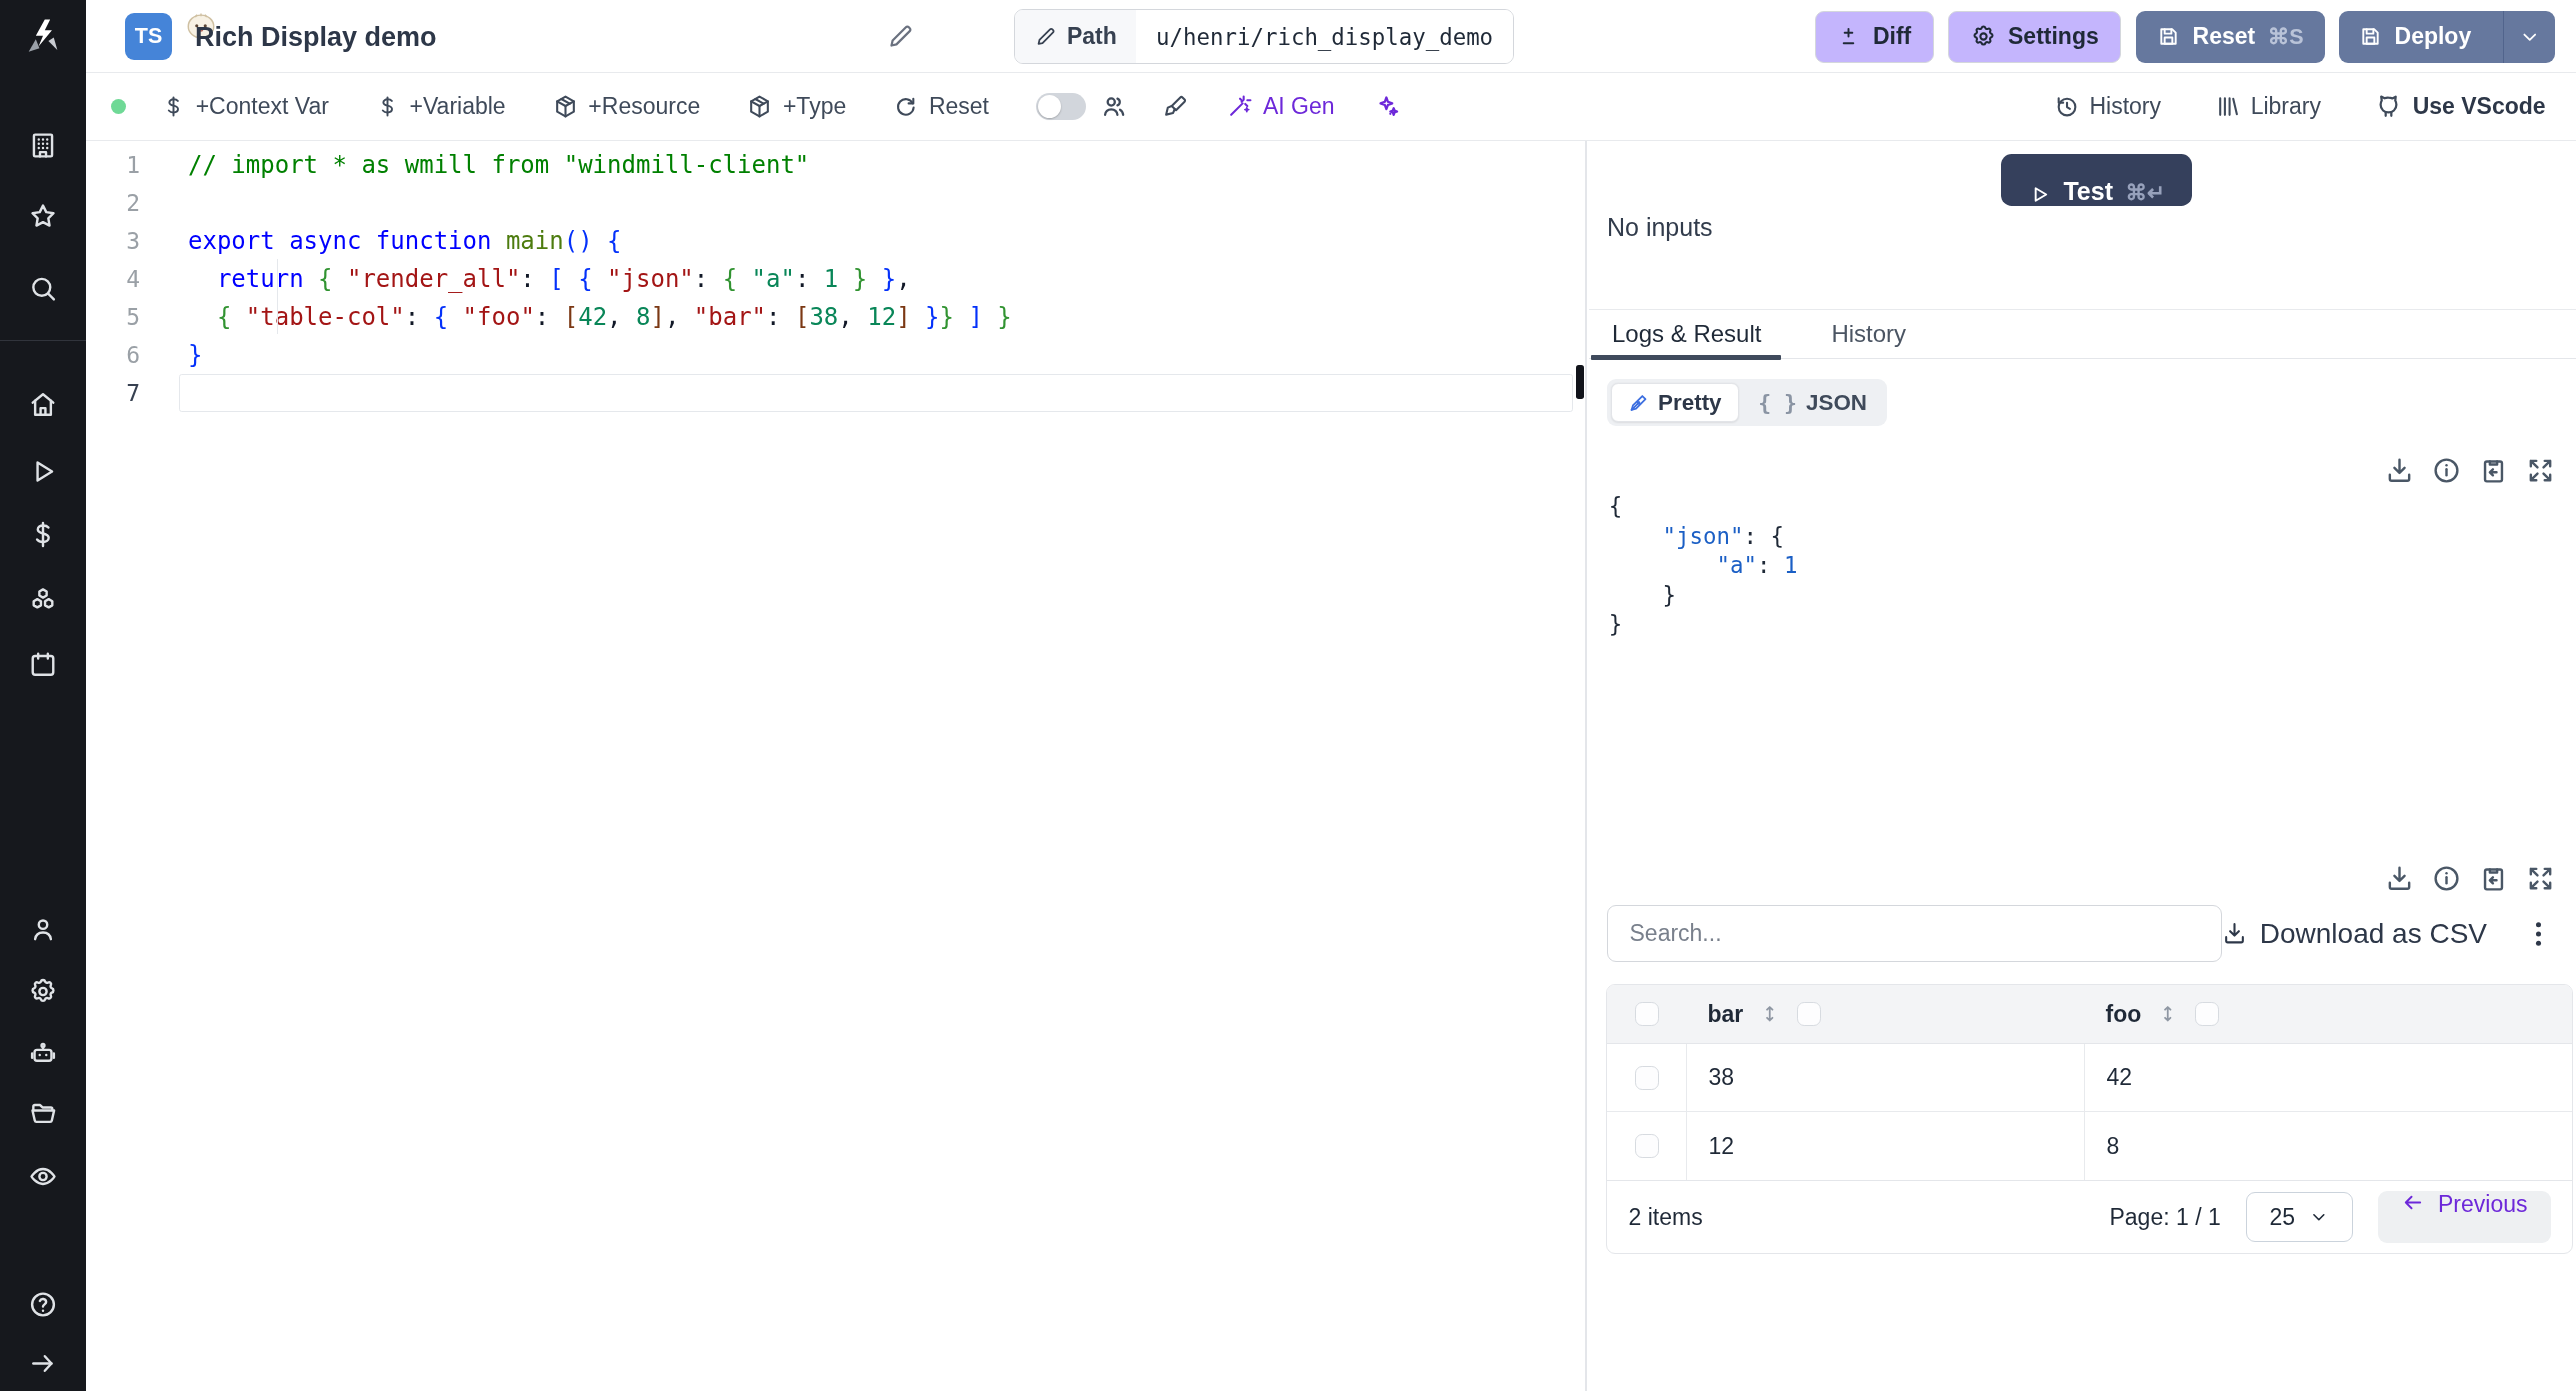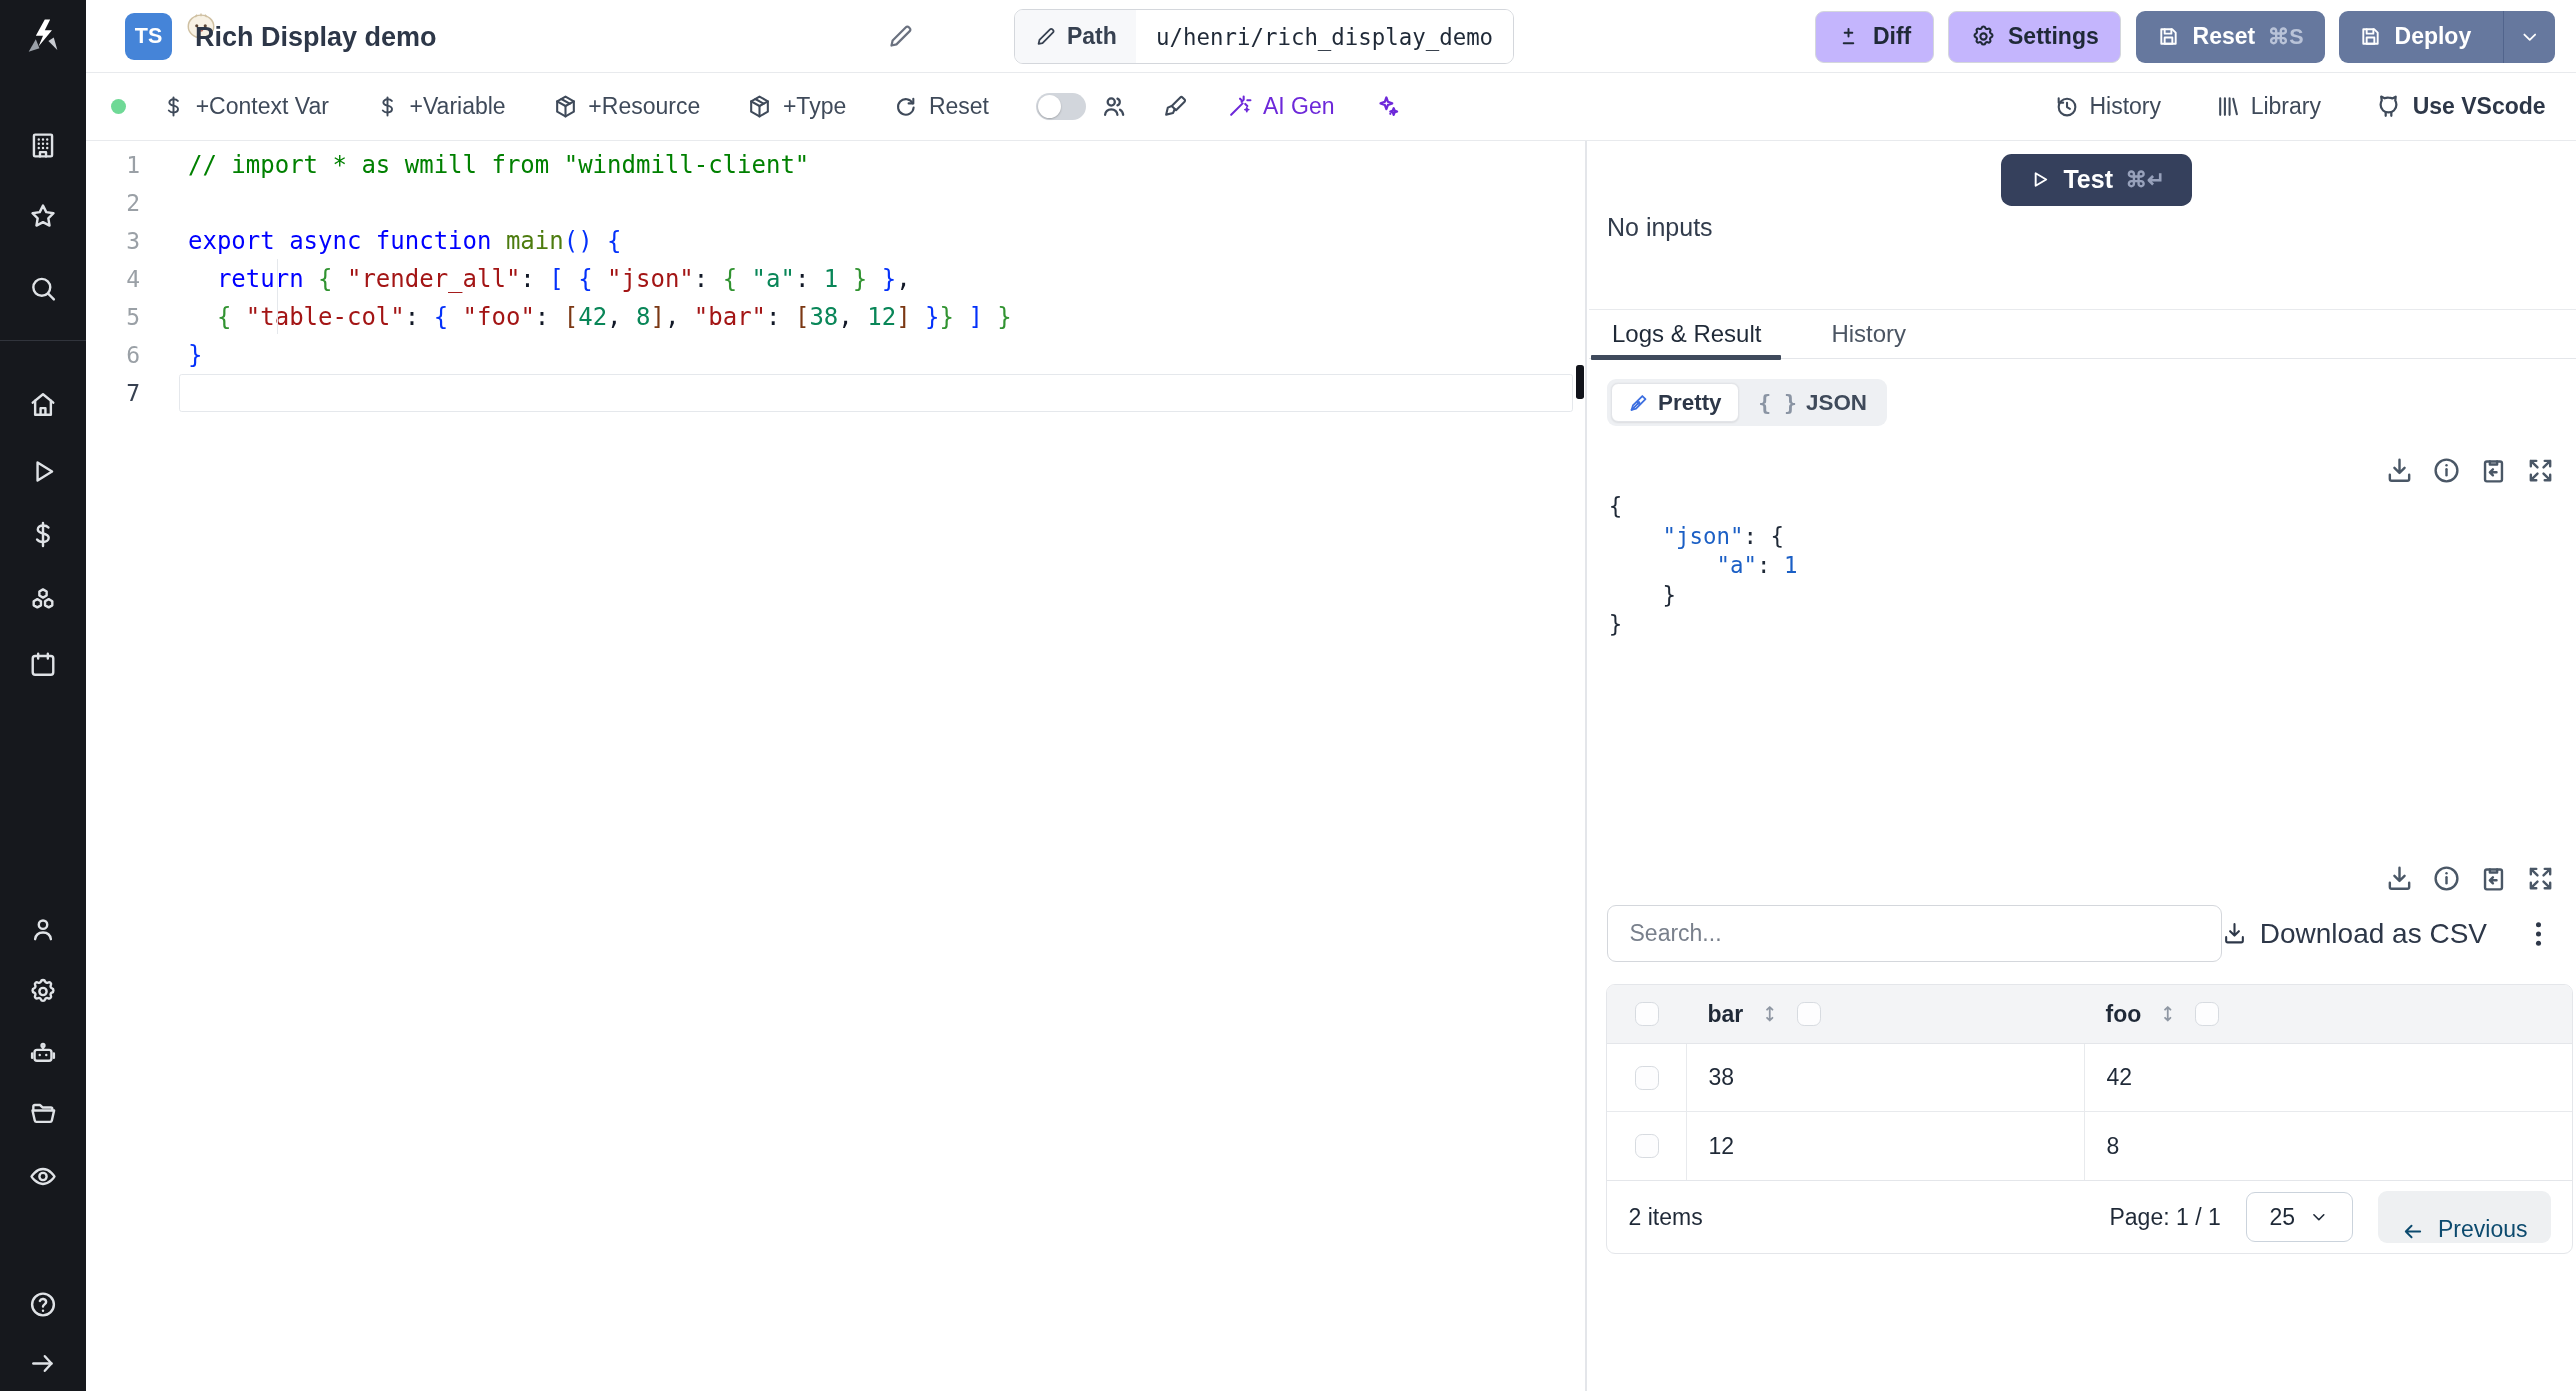--- a/index.html
+++ b/index.html
@@ -52,21 +52,21 @@
   .tk-key { color:#a31515; } .tk-num { color:#098658; }
   .tk-b1 { color:#0431fa; } .tk-b2 { color:#319331; } .tk-b3 { color:#7b3814; }
   #indent-guide { position:absolute; left:191px; top:118px; width:0.9px; height:75px; background:#e5e8ec; }
 
   
   #split { position:absolute; left:1585px; top:141px; width:1.8px; height:1250px; background:#e4e6ea; }
   #split-handle { position:absolute; left:1576px; top:365px; width:8px; height:34px; background:#11131a; border-radius:2.7px; cursor:col-resize; }
 
   
   #panel { position:absolute; left:1589px; top:141px; width:987px; height:1250px; background:#fff; }
-  #test-btn { position:absolute; left:412px; top:12.5px; width:191px; height:52px; background:#35405c; color:#fff; border-radius:10.7px; display:flex; align-items:center; justify-content:center; gap:12.5px; font-size:25px; font-weight:700; cursor:pointer; }
+  #test-btn { position:absolute; left:412px; top:12.5px; width:191px; height:52px; background:#35405c; color:#fff; border-radius:10.7px; display:flex; align-items:flex-end; justify-content:center; gap:12.5px; font-size:25px; font-weight:700; cursor:pointer; }
   #test-btn .kbd { color:#97a1bb; font-weight:600; font-size:21.5px; }
   #no-inputs { position:absolute; left:18px; top:72px; font-size:25px; color:#323c4c; }
 
   #tabs { position:absolute; left:0; top:168px; width:987px; height:50px; border-top:0.9px solid #e8eaed; border-bottom:0.9px solid #e4e6ea; display:flex; align-items:center; padding-left:23px; gap:70px; }
   .tab { font-size:24px; color:#1f2937; cursor:pointer; }
   .tab.inactive { color:#4b5563; }
   #tab-underline { position:absolute; left:1.8px; bottom:-1.8px; width:190px; height:4.5px; background:#3f4a5c; border-radius:0.9px; }
 
   #viewmode { position:absolute; left:18px; top:238px; height:47px; background:#eef0f3; border-radius:9px; display:flex; align-items:center; padding:3.6px; gap:3.6px; }
   #viewmode .seg { display:flex; align-items:center; gap:9px; height:39px; padding:0 16px; border-radius:7.2px; font-size:22.4px; font-weight:600; color:#3f4a5a; cursor:pointer; }
@@ -93,21 +93,21 @@
   .col-foo { flex:1; display:flex; align-items:center; }
   .cbx { width:24px; height:24px; border:1.3px solid #d7dbe0; border-radius:7.2px; background:#fdfdfe; cursor:pointer; display:inline-block; }
   .hcell { display:flex; align-items:center; gap:16px; padding-left:21.5px; font-size:23px; font-weight:700; color:#1f2937; }
   .sort { color:#8f97a3; cursor:pointer; }
   .trow { display:flex; align-items:center; height:68px; border-bottom:0.9px solid #e8eaed; background:#fff; }
   .trow:last-child { border-bottom:none; }
   .trow .col-bar, .trow .col-foo { border-left:0.9px solid #e8eaed; height:100%; padding-left:21.5px; font-size:23px; color:#1f2937; }
   .tfoot { display:flex; align-items:center; height:73px; border-top:0.9px solid #e4e6ea; padding:0 21.5px 0 21.5px; font-size:23px; color:#1f2937; }
   .tfoot .right { margin-left:auto; display:flex; align-items:center; gap:25px; }
   #page-size { display:flex; align-items:center; gap:14.3px; width:107px; height:50px; border:0.9px solid #cbd3dc; border-radius:9px; justify-content:center; cursor:pointer; color:#1f2937; }
-  #prev-btn { display:flex; align-items:flex-end; gap:14.3px; height:52px; padding:0 23px; background:#eef0f2; border-radius:9px; color:#0c4a6e; font-weight:500; cursor:pointer; }
+  #prev-btn { display:flex; align-items:flex-start; gap:14.3px; height:52px; padding:0 23px; background:#eef0f2; border-radius:9px; color:#6d28d9; font-weight:500; cursor:pointer; }
 </style>
 </head>
 <body>
 
 <div id="rail">
   <div class="rail-ic" style="top:16px">
     <svg width="43" height="43" viewBox="0 0 24 24">
       <polygon points="13,2 8,11 12,11 9.5,17 17,8 13,8 16,2" fill="#ffffff" stroke="none"></polygon>
       <polygon points="8,13 4,20 10,18" fill="#9aa0a8" stroke="none"></polygon>
       <polygon points="15,14 20,19 18,12" fill="#c9ccd2" stroke="none"></polygon>

